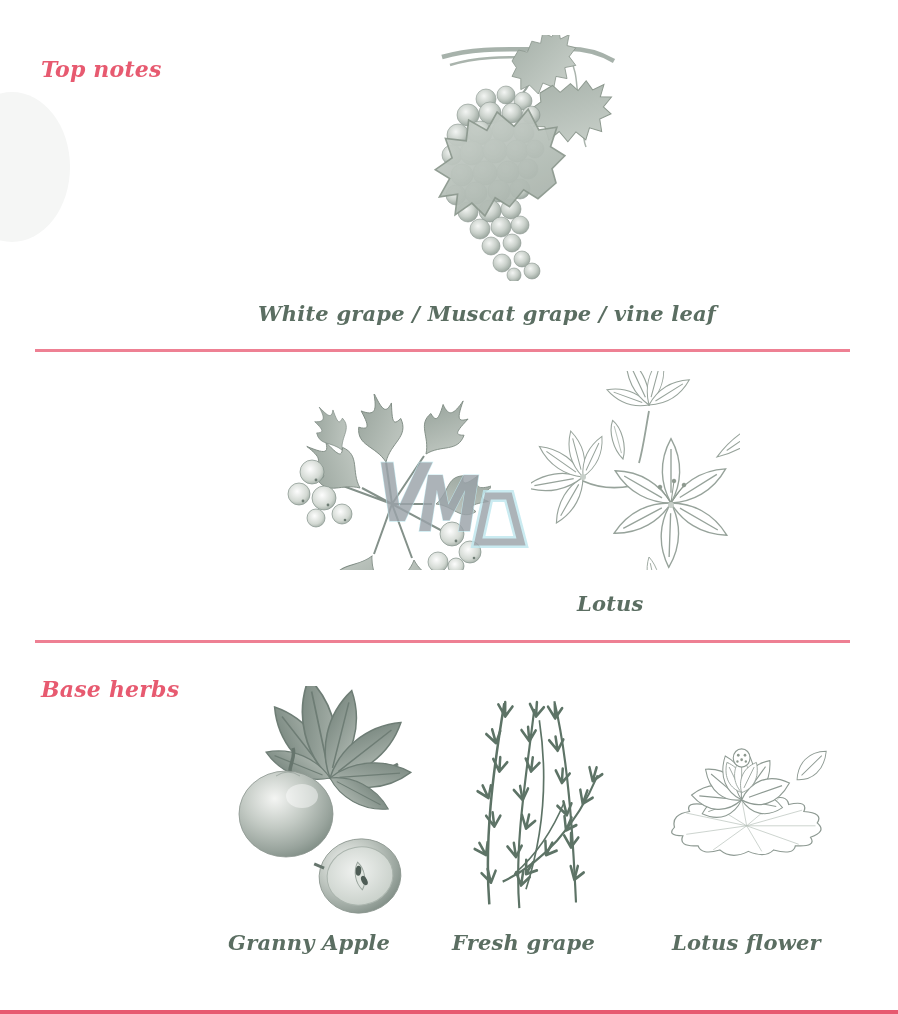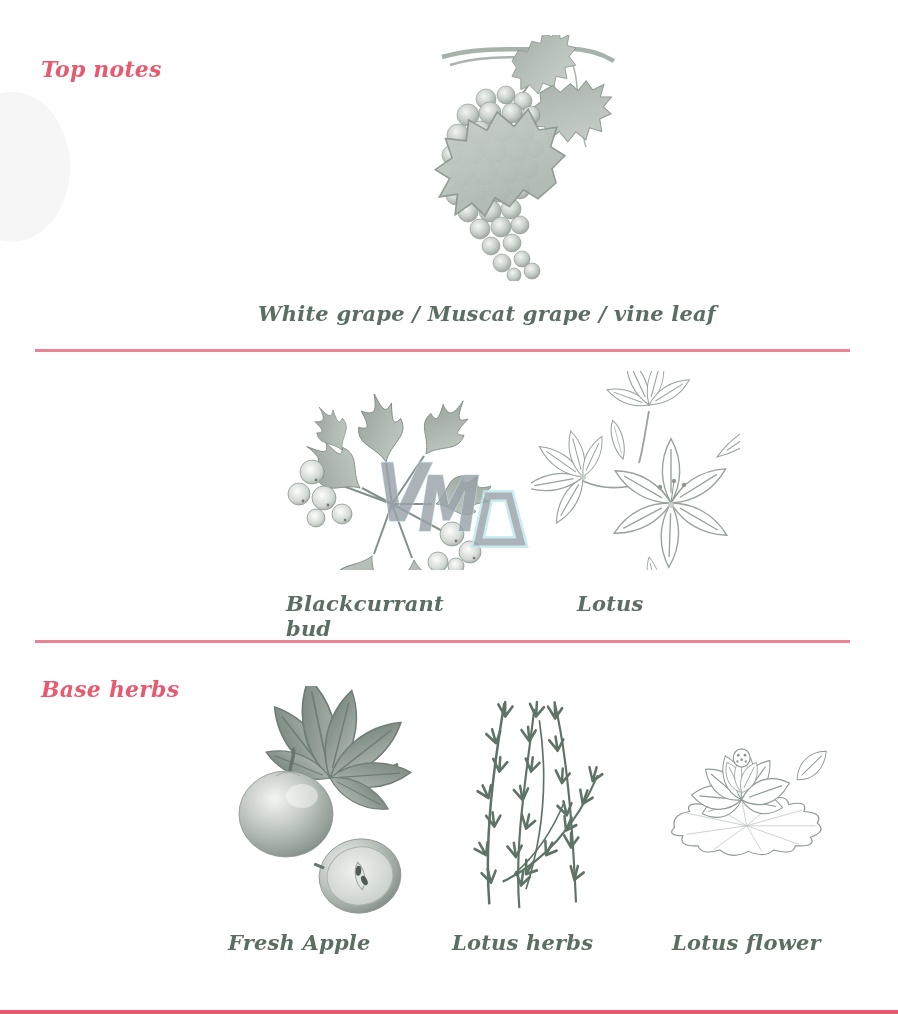--- a/index.html
+++ b/index.html
@@ -176,21 +176,20 @@
           <circle cx="13" cy="-18" r="1.8"></circle>
             <circle cx="-11" cy="-16" r="1.8"></circle>
             <circle cx="3" cy="-22" r="1.8"></circle>
           <circle cx="0" cy="2" r="3" fill="#c7cfc9" stroke="none"></circle>
         </g>
       </g>
       <use href="#lp" transform="translate(118,186) rotate(168) scale(0.7)"></use>
     </svg>
   </figure>
 
-  <div class="caption" style="left:286px;top:591px;width:200px">Blackcurrant bud</div>
   <div class="caption" style="left:577px;top:591px;width:120px">Lotus</div>
 
   <hr class="divider" style="top:640px">
 
   <h2 class="note-label" style="top:668px">Base herbs</h2>
 
   <figure class="illo" style="left:218px;top:686px">
     <svg width="206" height="228" viewBox="0 0 206 228" xmlns="http://www.w3.org/2000/svg">
       <defs>
         <radialGradient id="apG" cx="38%" cy="32%" r="75%">
@@ -315,22 +314,22 @@
       <g fill="#8d998f">
         <circle cx="98" cy="43" r="1.6"></circle>
           <circle cx="106" cy="43" r="1.6"></circle>
           <circle cx="102" cy="48" r="1.6"></circle>
         <circle cx="97" cy="50" r="1.4"></circle>
           <circle cx="107" cy="50" r="1.4"></circle>
       </g>
     </svg>
   </figure>
 
-  <div class="caption" style="left:228px;top:930px;width:180px">Fresh Apple</div>
-  <div class="caption" style="left:452px;top:930px;width:170px">Lotus herbs</div>
+  <div class="caption" style="left:228px;top:930px;width:180px">Granny Apple</div>
+  <div class="caption" style="left:452px;top:930px;width:170px">Fresh grape</div>
   <div class="caption" style="left:672px;top:930px;width:180px">Lotus flower</div>
 
   <div class="watermark">
     <svg width="160" height="95" viewBox="0 0 160 95" xmlns="http://www.w3.org/2000/svg">
       <text x="4" y="65" font-family="DejaVu Sans, sans-serif" font-style="italic" font-weight="bold" font-size="80" textLength="52" lengthAdjust="spacingAndGlyphs" fill="#9aa3a9" stroke="#bfe7ee" stroke-width="1.3" style="paint-order:stroke">V</text>
       <text x="46" y="75" font-family="DejaVu Sans, sans-serif" font-style="italic" font-weight="bold" font-size="76" textLength="62" lengthAdjust="spacingAndGlyphs" fill="#9aa3a9" stroke="#bfe7ee" stroke-width="1.3" style="paint-order:stroke">M</text>
       <g>
         <path d="M116,40 L137,40 L149,86 L106,86 Z" fill="none" stroke="#bfe7ee" stroke-width="12"></path>
         <path d="M116,40 L137,40 L149,86 L106,86 Z" fill="none" stroke="#9aa3a9" stroke-width="7"></path>
       </g>

